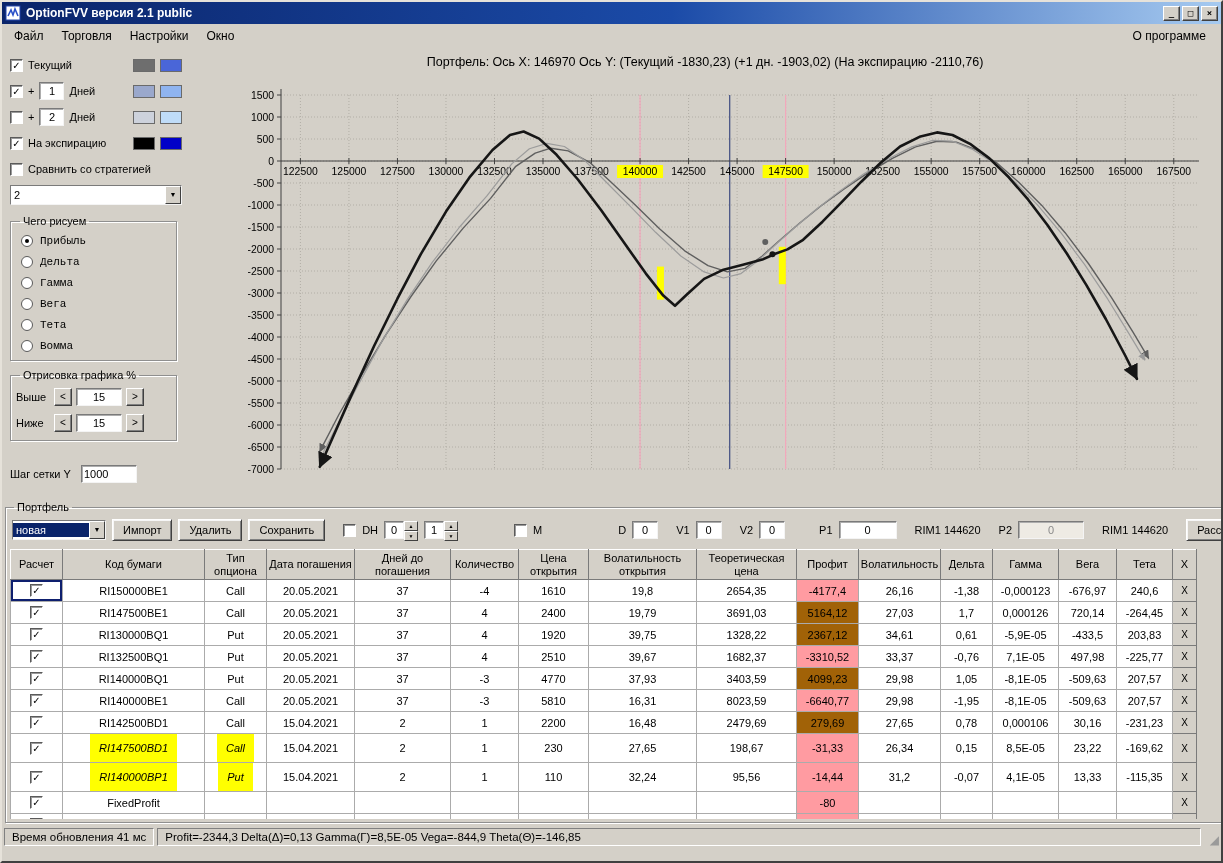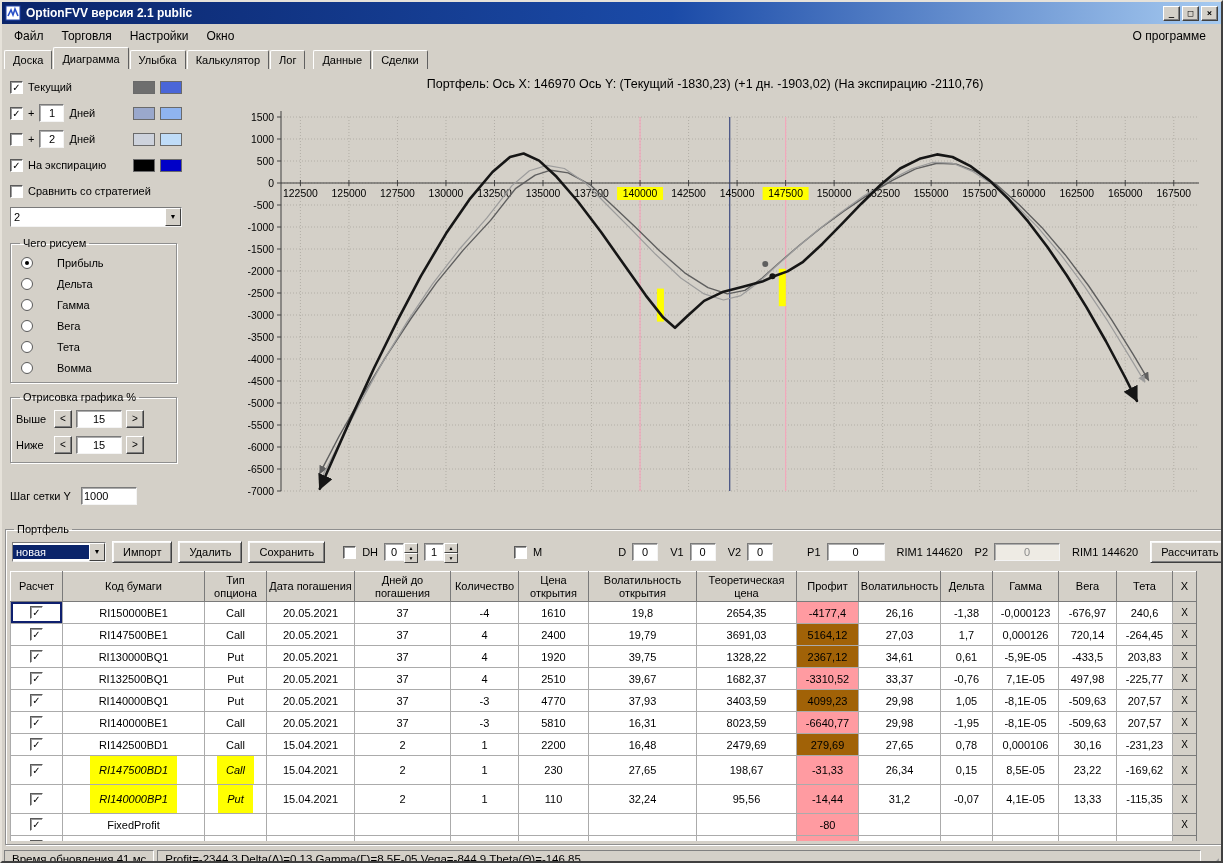--- a/index.html
+++ b/index.html
@@ -25,21 +25,21 @@
 .swatch{width:22px;height:13px;border:1px solid #6a6a6a;display:inline-block;}
 .field{height:18px;border:1px solid;border-color:#7a7a7a #f4f4f4 #f4f4f4 #7a7a7a;box-shadow:inset 1px 1px 0 #adadad;background:#fff;font-size:11px;padding:0 2px;font-family:inherit;}
 .days{width:25px;text-align:center;}
 .combo{display:inline-flex;height:20px;border:1px solid;border-color:#7a7a7a #f4f4f4 #f4f4f4 #7a7a7a;background:#fff;align-items:center;}
 .combo-val{flex:1;padding:1px 3px;font-size:11px;white-space:nowrap;overflow:hidden;}
 .combo-val.sel{background:#0a246a;color:#fff;}
 .combo-btn{width:16px;height:18px;flex:none;background:#d4d0c8;border:1px solid;border-color:#fff #404040 #404040 #fff;font-size:7px;text-align:center;line-height:16px;color:#000;}
 .strategy{width:172px;margin:3px 0 2px;}
 .group{border:1px solid #8f8f8f;box-shadow:1px 1px 0 #fff,inset 1px 1px 0 #fff;margin:8px 8px 0 0;padding:3px 2px 4px 5px;}
 .group legend{padding:0 3px;margin-left:4px;font-size:11px;}
-.ropt{display:flex;gap:24px;align-items:center;height:21px;padding-left:5px;}
+.ropt{display:flex;gap:7px;align-items:center;height:21px;padding-left:5px;font-family:Liberation Mono, monospace;}
 .rb{width:12px;height:12px;border-radius:50%;background:#fff;border:1px solid #5a5a5a;display:inline-block;position:relative;flex:none;}
 .rb.sel::after{content:"";position:absolute;inset:3px;background:#000;border-radius:50%;}
 .rr{display:flex;align-items:center;gap:4px;height:26px;}
 .rr .lbl{width:34px;}
 .sbtn{width:18px;height:18px;flex:none;background:#d4d0c8;border:1px solid;border-color:#fff #404040 #404040 #fff;box-shadow:inset -1px -1px 0 #808080;text-align:center;font-size:10px;line-height:16px;}
 .rv{width:46px;text-align:center;}
 .gridstep{display:flex;align-items:center;gap:10px;margin-top:24px;}
 .gs{width:56px;}
 .chartpanel{flex:1;position:relative;}
 .chart-title{height:30px;display:flex;align-items:center;justify-content:center;font-size:12.5px;color:#000;}
@@ -50,21 +50,21 @@
 .btn{height:22px;background:#d4d0c8;border:1px solid;border-color:#fff #404040 #404040 #fff;box-shadow:inset 1px 1px 0 #f6f6f6,inset -1px -1px 0 #808080;font-size:11px;padding:0 10px;font-family:inherit;white-space:nowrap;color:#000;}
 .pname{width:94px;}
 .spin{display:inline-flex;align-items:stretch;height:19px;}
 .spinv{width:20px;text-align:center;}
 .spinbtn{display:flex;flex-direction:column;width:14px;}
 .spinbtn span{flex:1;font-size:5px;line-height:8px;background:#d4d0c8;border:1px solid;border-color:#fff #404040 #404040 #fff;text-align:center;color:#000;}
 .w26{width:26px;text-align:center;}
 .w58{width:58px;text-align:center;}
 .w66{width:66px;text-align:center;}
 .dis{color:#8a8a8a;background:#eeebe4;}
-.ml12{margin-left:12px;}.ml50{margin-left:50px;}.ml70{margin-left:70px;}.ml28{margin-left:28px;}.ml6{margin-left:6px;}
+.ml12{margin-left:12px;}.ml50{margin-left:50px;}.ml70{margin-left:70px;}.ml28{margin-left:28px;}.ml6{margin-left:12px;}
 .tablewrap{position:absolute;top:36px;left:4px;right:4px;bottom:3px;overflow:hidden;}
 table{border-collapse:collapse;table-layout:fixed;width:1186px;font-size:11px;border-radius:9px;}
 th{background:#d4d0c8;border:1px solid;border-color:#fff #7a7a7a #7a7a7a #fff;font-weight:normal;font-size:11px;padding:1px;height:30px;line-height:1.12;overflow:hidden;}
 td{background:#fff;border:1px solid #ababab;text-align:center;height:22px;padding:0 2px;overflow:hidden;white-space:nowrap;color:#000;}
 td.neg{background:#ff9ba1;}
 td.pos{background:#a16207;}
 td.xcell{background:#d4d0c8;border-color:#fff #7a7a7a #7a7a7a #fff;font-size:10px;}
 td.cellcheck{padding:0;}
 td.focuscell{box-shadow:inset 0 0 0 2px #0e1f6e;}
 .hl{background:#ffff00;padding:8px 9px;display:inline-block;font-style:italic;}
@@ -91,29 +91,20 @@
       <span class="wbtn">□</span>
       <span class="wbtn">×</span>
     </span>
   </div>
 
   <div class="menubar">
     <span id="menu-items"><span class="menu-item">Файл</span><span class="menu-item">Торговля</span><span class="menu-item">Настройки</span><span class="menu-item">Окно</span></span>
     <span class="menu-right">О программе</span>
   </div>
 
-  <div class="tabbar" id="tabbar">
-      <span class="tab">Доска</span>
-      <span class="tab active">Диаграмма</span>
-      <span class="tab">Улыбка</span>
-      <span class="tab">Калькулятор</span>
-      <span class="tab">Лог</span>
-      <span class="tab gap">Данные</span>
-      <span class="tab">Сделки</span>
-    </div>
 
   <div class="content">
     <div class="sidebar">
       <div id="series-toggles">
           <div class="trow">
             <span class="cb">✓</span>
             <span class="tlabel">Текущий</span>
             <span class="swatches">
               <span class="swatch" style="background: rgb(110, 110, 110);"></span>
               <span class="swatch" style="background: rgb(74, 102, 216);"></span>

